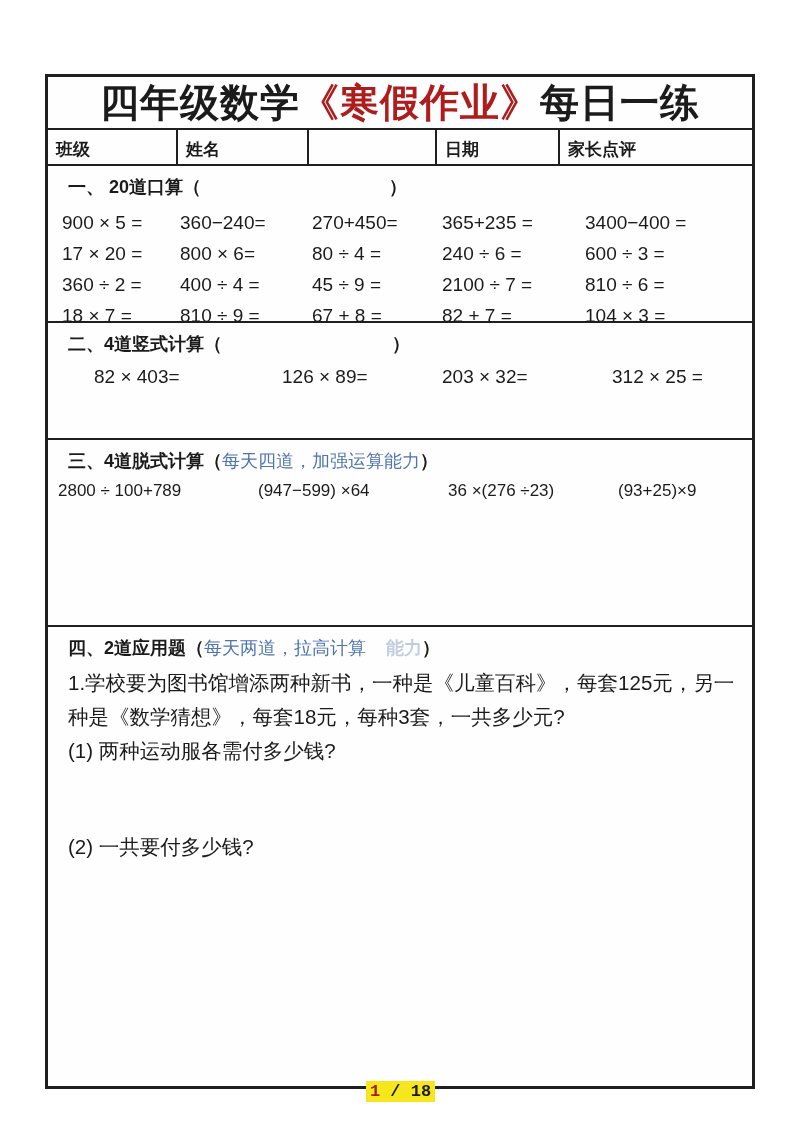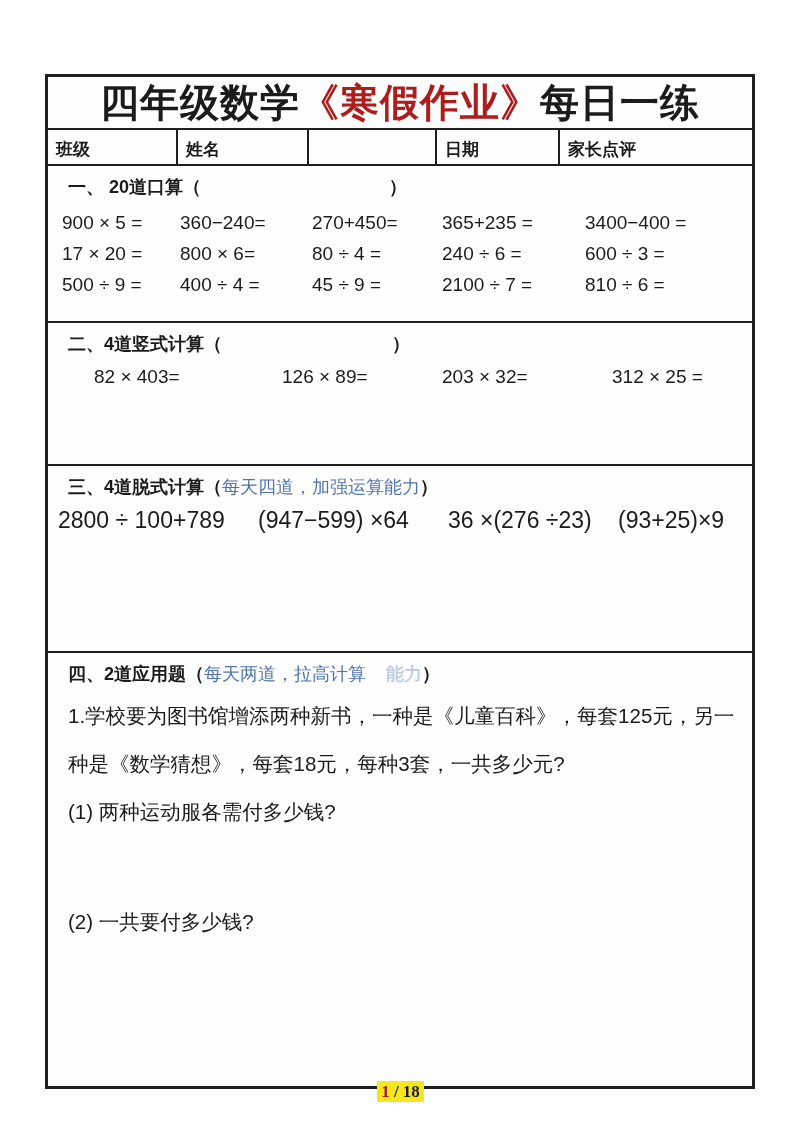--- a/index.html
+++ b/index.html
@@ -37,39 +37,39 @@
   .sec-heading { font-size:18px; font-weight:bold; padding:5px 0 4px 14px; white-space:nowrap; }
   .paren-gap-1 { display:inline-block; width:188px; }
   .paren-gap-2 { display:inline-block; width:170px; }
   .hint-blue { color:#4f74ae; font-weight:normal; }
   .hint-faded { color:#4f74ae; opacity:0.35; font-weight:bold; }
   
   .sec1 { height:157px; }
   .oral-row { display:flex; font-size:19px; height:31px; align-items:flex-end; padding-left:8px; white-space:nowrap; }
   .oc0{width:118px}.oc1{width:132px}.oc2{width:130px}.oc3{width:143px}.oc4{flex:1}
   
-  .sec2 { height:143px; }
+  .sec2 { height:117px; }
   .vrow { display:flex; font-size:19px; padding:6px 0 0 40px; white-space:nowrap; }
   .vc0{width:188px}.vc1{width:160px}.vc2{width:170px}.vc3{flex:1}
   
   .sec3 { height:187px; }
-  .srow { display:flex; font-size:23px; padding:4px 0 0 4px; white-space:nowrap; }
+  .srow { display:flex; font-size:17px; padding:4px 0 0 4px; white-space:nowrap; }
   .sc0{width:200px}.sc1{width:190px}.sc2{width:170px}.sc3{flex:1}
   
   .sec4 { flex:1; border-bottom:none; }
-  .wp { font-size:20.5px; line-height:48px; padding:0 10px 0 14px; }
+  .wp { font-size:20.5px; line-height:34px; padding:0 10px 0 14px; }
   .wp1 { margin-top:2px; }
   .wp2 { margin-top:54px; }
   .wq1 { margin-top:0px; }
   .wq2 { margin-top:62px; }
   
   .page-num {
     position:absolute; left:8px; right:0; top:1082px;
     text-align:center; font-size:17px; font-weight:bold;
-    font-family:Liberation Serif, serif;
+    font-family:Liberation Mono, monospace;
   }
   .page-num .hl { background:#f6e71d; padding:1px 4px; }
   .page-num .cur { color:#a32016; }
 </style>
 </head>
 <body>
 
 <div class="sheet">
 
   <div class="title-row">
@@ -98,25 +98,32 @@
       <span class="oc4">3400−400 =</span>
     </div>
     <div class="oral-row">
       <span class="oc0">17 × 20 =</span>
       <span class="oc1">800 × 6=</span>
       <span class="oc2">80 ÷ 4 =</span>
       <span class="oc3">240 ÷ 6 =</span>
       <span class="oc4">600 ÷ 3 =</span>
     </div>
     <div class="oral-row">
-      <span class="oc0">500 ÷ 9 =</span>
+      <span class="oc0">360 ÷ 2 =</span>
       <span class="oc1">400 ÷ 4 =</span>
       <span class="oc2">45 ÷ 9 =</span>
       <span class="oc3">2100 ÷ 7 =</span>
       <span class="oc4">810 ÷ 6 =</span>
+    </div>
+    <div class="oral-row">
+      <span class="oc0">18 × 7 =</span>
+      <span class="oc1">810 ÷ 9 =</span>
+      <span class="oc2">67 + 8 =</span>
+      <span class="oc3">82 + 7 =</span>
+      <span class="oc4">104 × 3 =</span>
     </div>
   </div>
 
   <div class="section sec2">
     <div class="sec-heading">
       <span>二、4道竖式计算（</span><span class="paren-gap-2"></span><span>）</span>
     </div>
     <div class="vrow">
       <span class="vc0">82 × 403=</span>
       <span class="vc1">126 × 89=</span>

